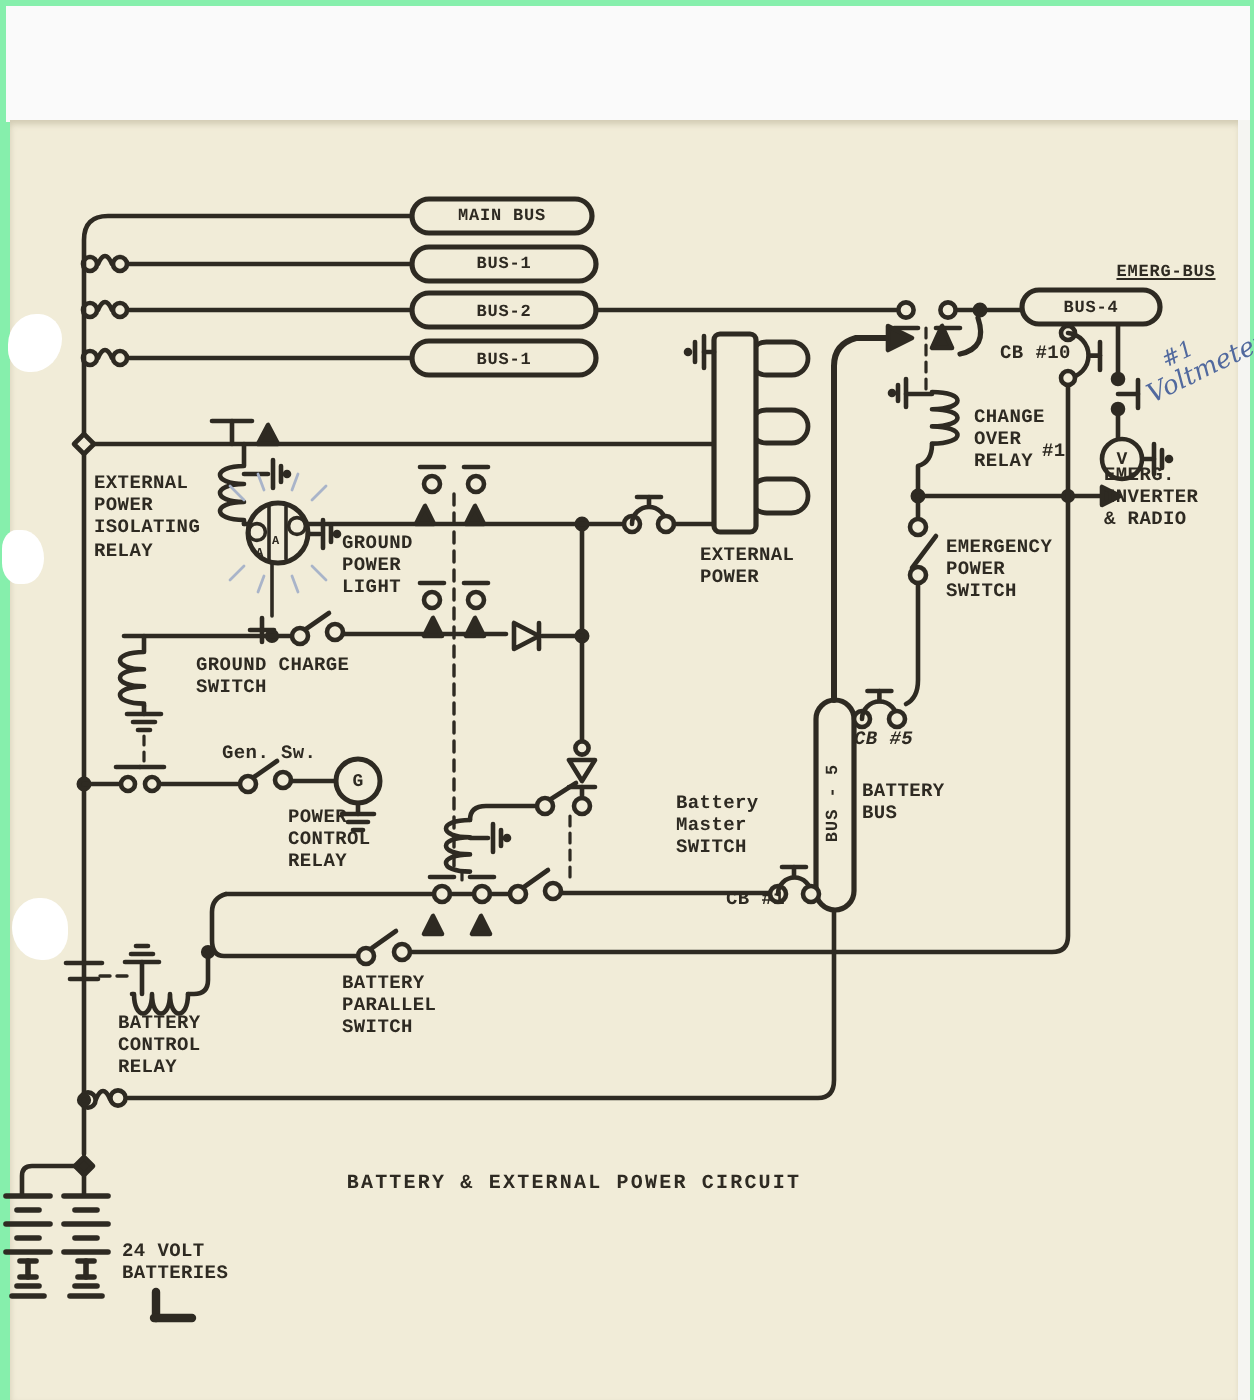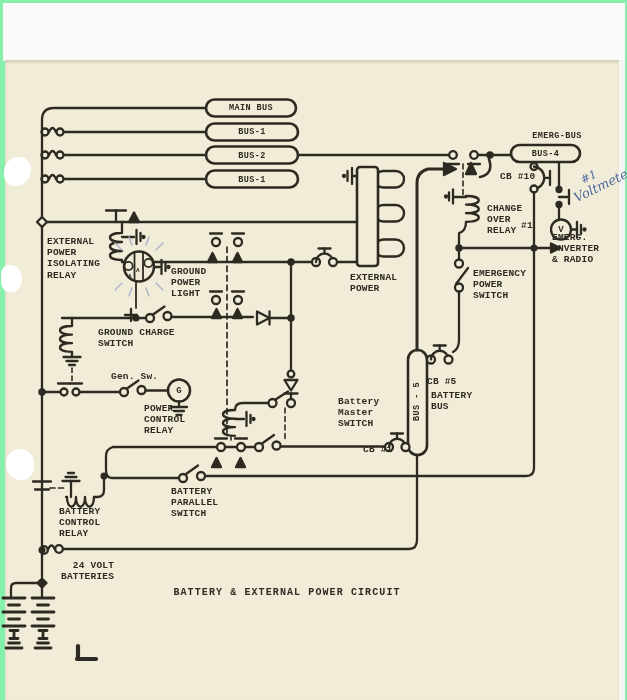--- a/index.html
+++ b/index.html
@@ -370,21 +370,21 @@
         <path d="M77,659 H96"></path>
     </g>
   </svg>
 
   <div class="pill-label" style="left:206px;top:103px;width:90px;">MAIN BUS</div>
   <div class="pill-label" style="left:206px;top:127px;width:92px;">BUS-1</div>
   <div class="pill-label" style="left:206px;top:150.5px;width:92px;">BUS-2</div>
   <div class="pill-label" style="left:206px;top:174.5px;width:92px;">BUS-1</div>
   <div class="pill-label" style="left:511px;top:149px;width:69px;">BUS-4</div>
   <div class="bus5-label">BUS - 5</div>
-  <div class="pill-label" style="left:522px;top:131px;width:70px;">EMERG-BUS</div>
+  <div class="pill-label" style="left:548px;top:131px;width:70px;text-decoration:underline;">EMERG-BUS</div>
 
   <div class="lbl" style="left:47px;top:236px;">EXTERNAL
 POWER
 ISOLATING
 RELAY</div>
   <div class="lbl" style="left:171px;top:266px;">GROUND
 POWER
 LIGHT</div>
   <div class="lbl ctr" style="left:98px;top:327px;width:112px;">GROUND CHARGE
 SWITCH</div>
@@ -394,37 +394,37 @@
 RELAY</div>
   <div class="lbl" style="left:338px;top:396px;">Battery
 Master
 SWITCH</div>
   <div class="lbl" style="left:171px;top:486px;">BATTERY
 PARALLEL
 SWITCH</div>
   <div class="lbl" style="left:59px;top:506px;">BATTERY
 CONTROL
 RELAY</div>
-  <div class="lbl" style="left:61px;top:560px;text-align:right;">24 VOLT
+  <div class="lbl" style="left:61px;top:620px;">24 VOLT
 BATTERIES</div>
   <div class="lbl ctr" style="left:350px;top:272px;width:72px;">EXTERNAL
 POWER</div>
   <div class="lbl" style="left:487px;top:203px;">CHANGE
 OVER
 RELAY</div>
   <div class="lbl" style="left:473px;top:268px;">EMERGENCY
 POWER
 SWITCH</div>
   <div class="lbl ctr" style="left:552px;top:232px;width:64px;">EMERG.
 INVERTER
 &amp; RADIO</div>
   <div class="lbl" style="left:431px;top:390px;">BATTERY
 BUS</div>
   <div class="lbl" style="left:363px;top:444px;">CB #1</div>
-  <div class="lbl" style="left:427px;top:376px;">CB #5</div>
+  <div class="lbl" style="left:427px;top:364px;font-style:italic;">CB #5</div>
   <div class="lbl" style="left:500px;top:171px;">CB #10</div>
   <div class="lbl" style="left:521px;top:220px;">#1</div>
 
   <div class="meter-letter" style="left:555px;top:224.5px;">V</div>
   <div class="meter-letter" style="left:173px;top:385.5px;">G</div>
   <div class="lamp-a" style="left:136px;top:268px;">A</div>
   <div class="lamp-a" style="left:128px;top:274px;">A</div>
 
   <div class="title" style="left:147px;top:587px;width:280px;">BATTERY &amp; EXTERNAL POWER CIRCUIT</div>
 

